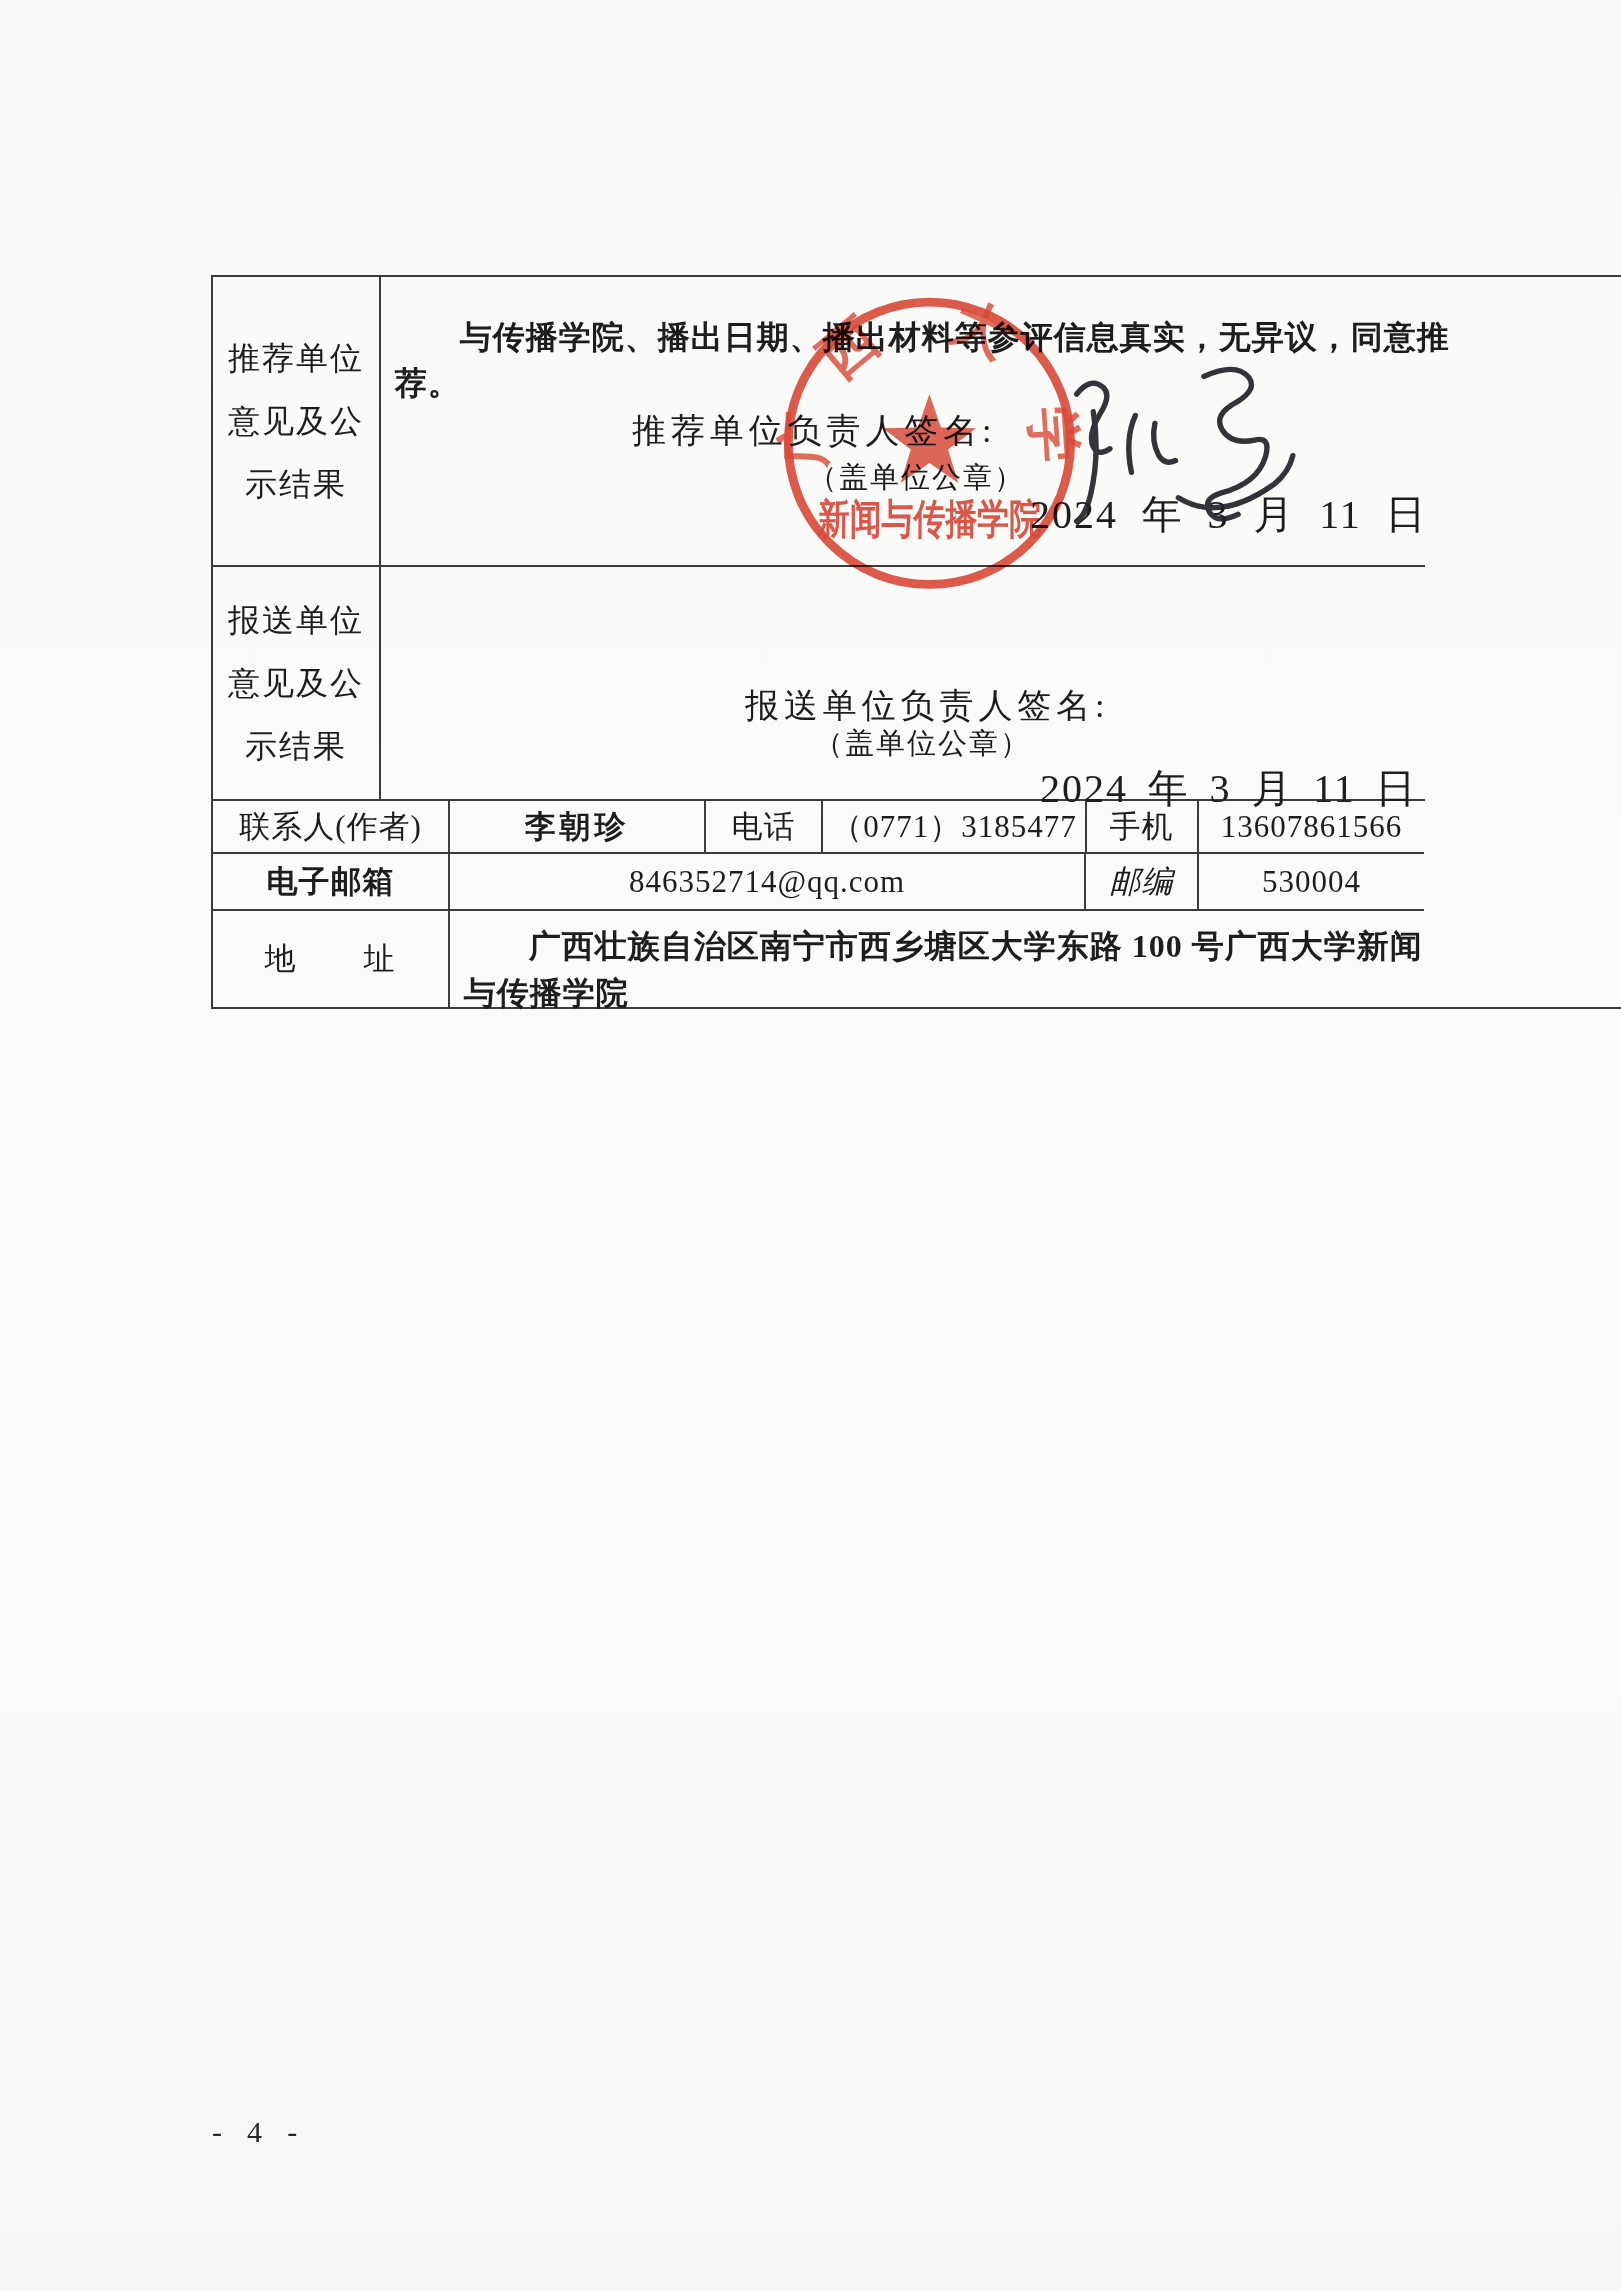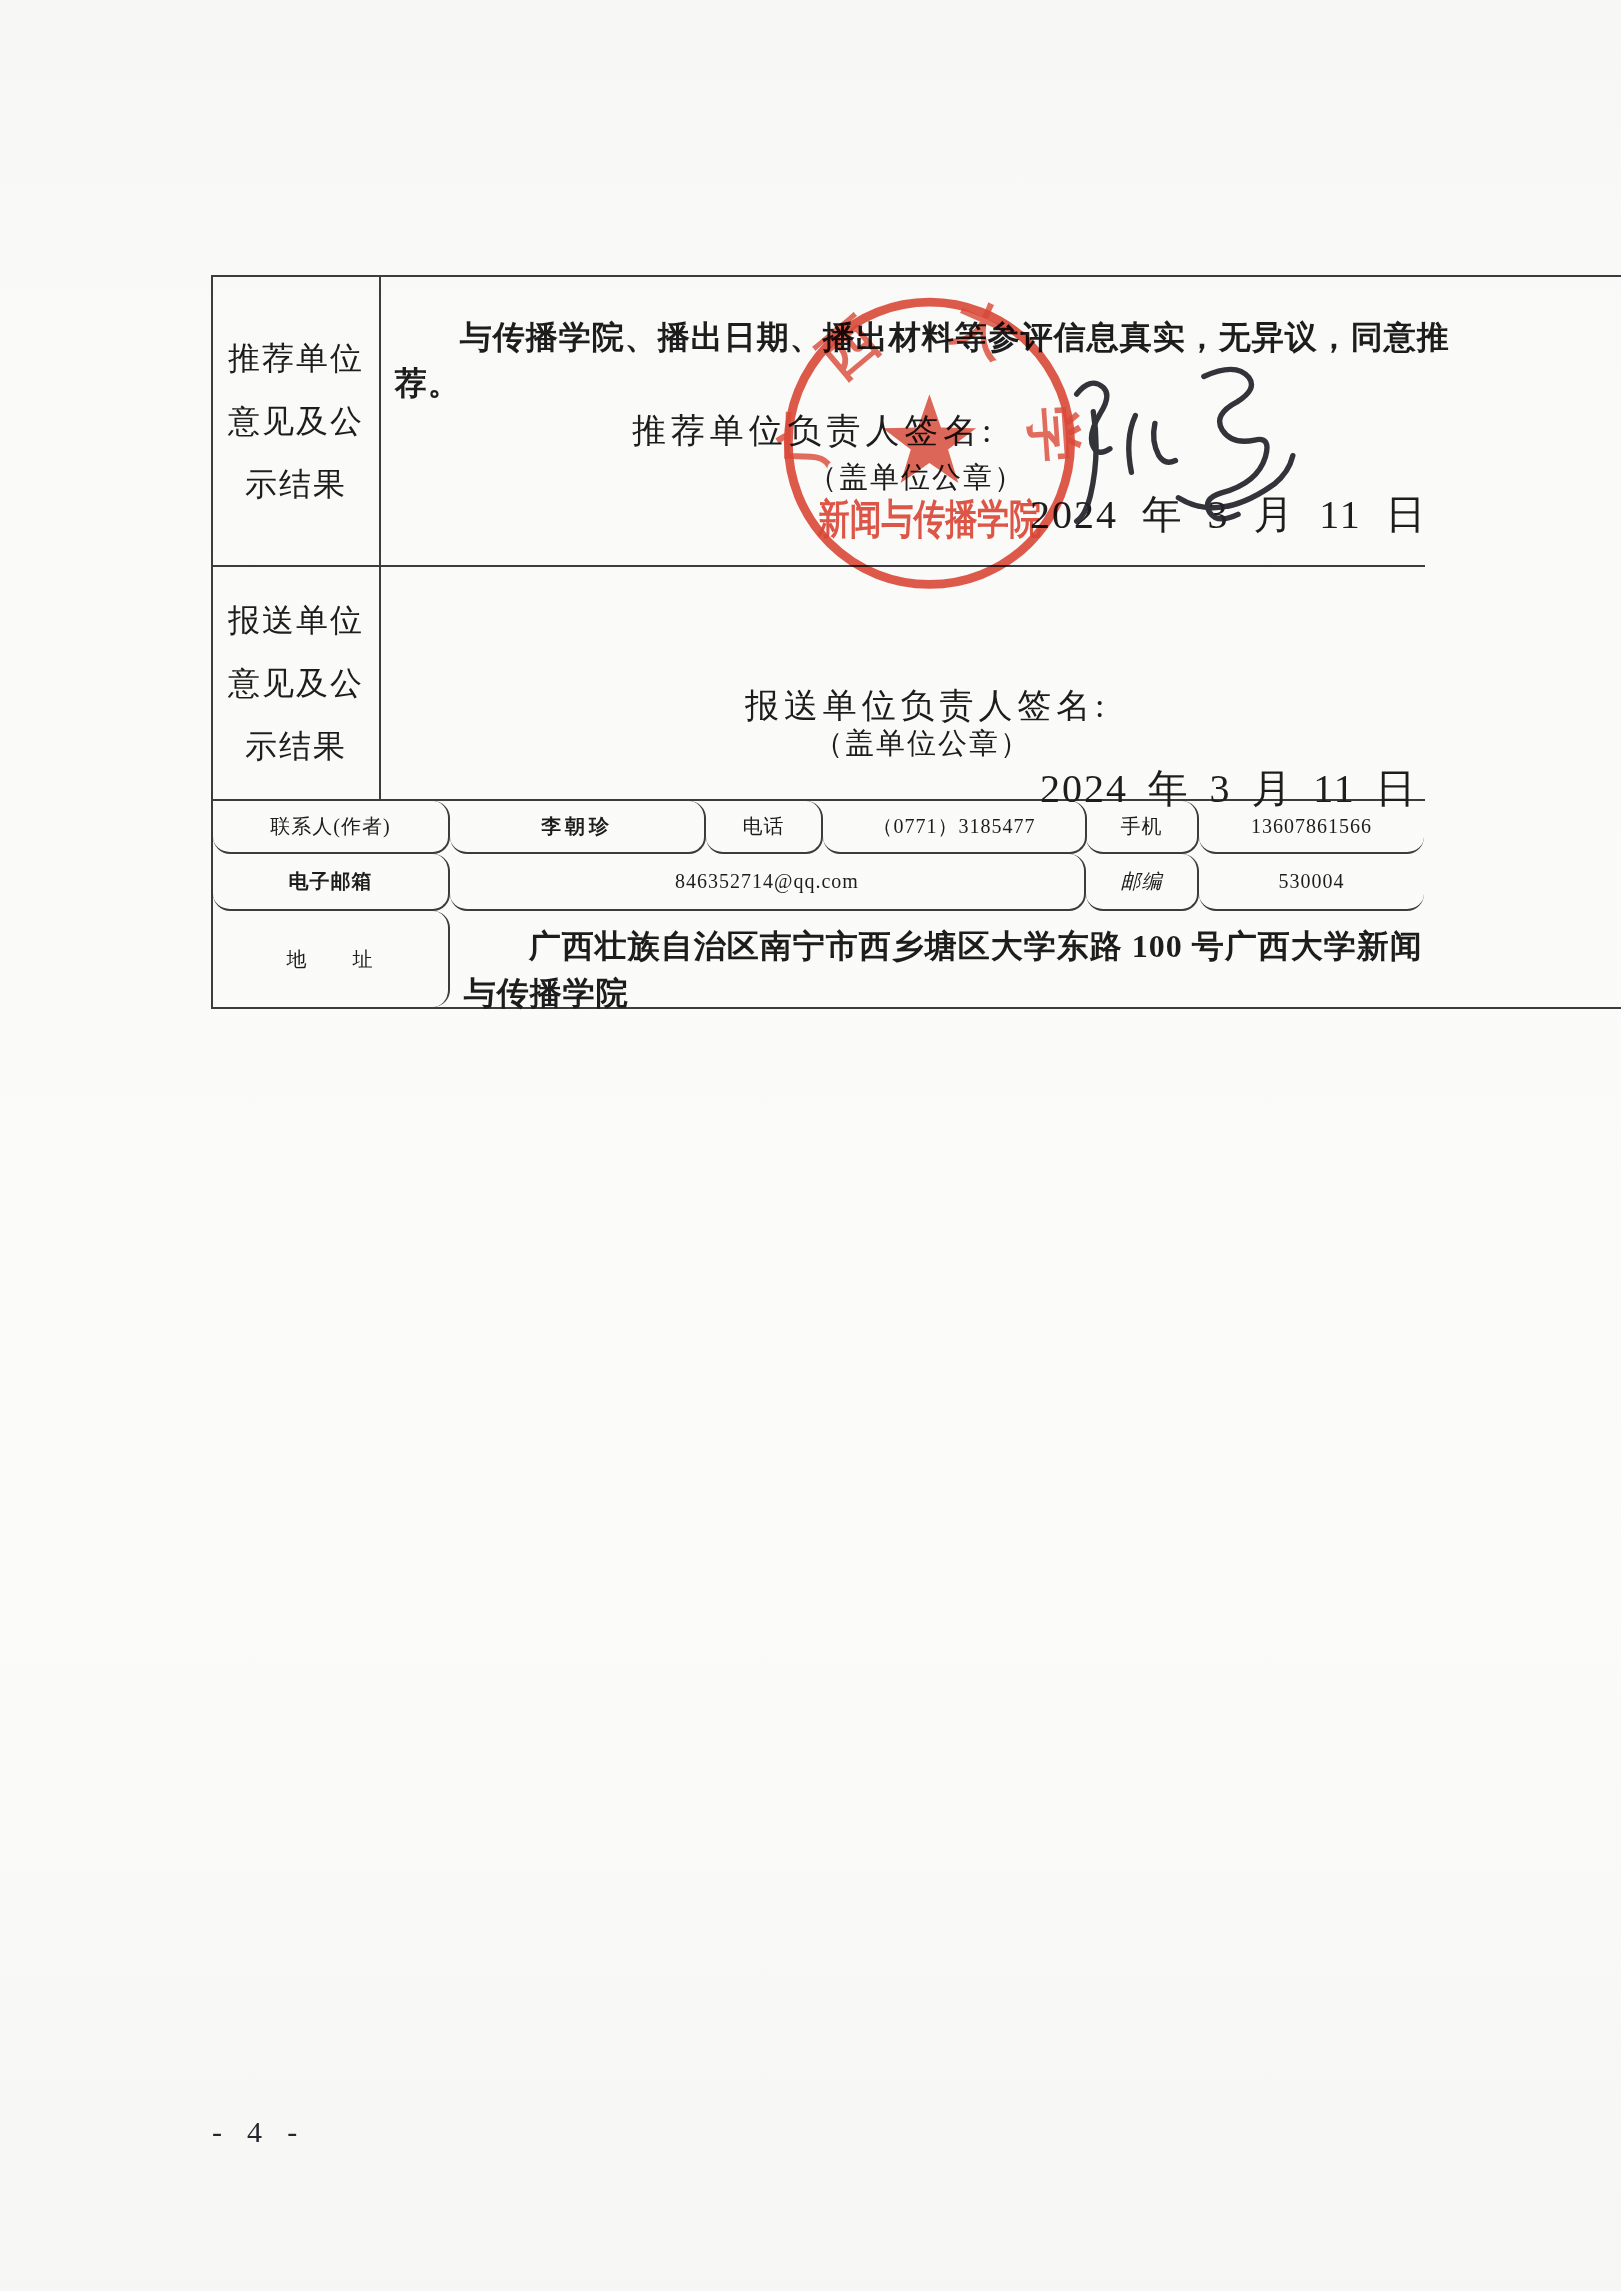--- a/index.html
+++ b/index.html
@@ -19,21 +19,21 @@
   .cell.no-b{border-bottom:none;}
   .cell.rel{display:block;}
   .label-col{flex-direction:column;font-size:32px;line-height:63px;letter-spacing:2px;}
   .abs{position:absolute;white-space:nowrap;}
   .stmt{position:absolute;left:13.7px;top:37px;right:13.7px;
         font-size:32px;font-weight:bold;line-height:46px;letter-spacing:1px;}
   .stmt .l1{text-indent:65px;white-space:nowrap;}
   .sig-line{font-size:34px;letter-spacing:4.9px;}
   .gai-line{font-size:29px;letter-spacing:2px;}
   .date-line{font-size:40px;word-spacing:11.8px;letter-spacing:2px;}
-  .small{font-size:20px;letter-spacing:1px;border-radius:17px;}
+  .small{font-size:31px;letter-spacing:1px;}
   .bold{font-weight:bold;}
   .addr{position:absolute;left:13.7px;top:11.8px;right:15.7px;
         font-size:32px;font-weight:bold;line-height:47px;letter-spacing:1px;}
   .addr .l1{text-indent:65px;white-space:nowrap;}
   
   .sig-svg{position:absolute;left:1039px;top:351px;pointer-events:none;}
   .stamp-svg{position:absolute;left:755px;top:263px;pointer-events:none;
              mix-blend-mode:multiply;opacity:.93;}
   .pageno{position:absolute;left:212px;top:2115px;font-size:30px;letter-spacing:8.8px;color:#26262e;}
 </style>

